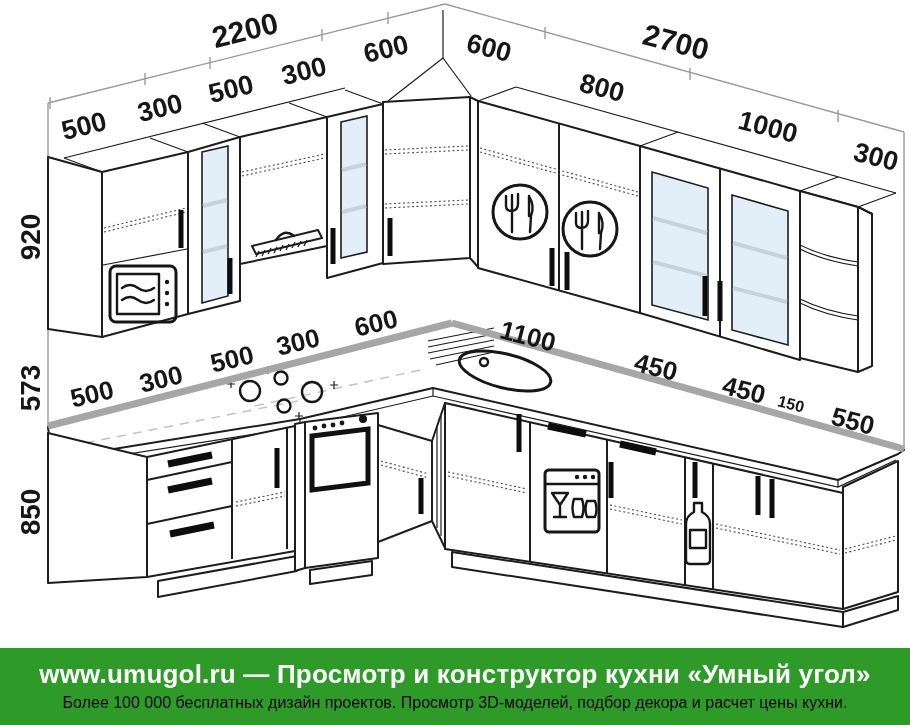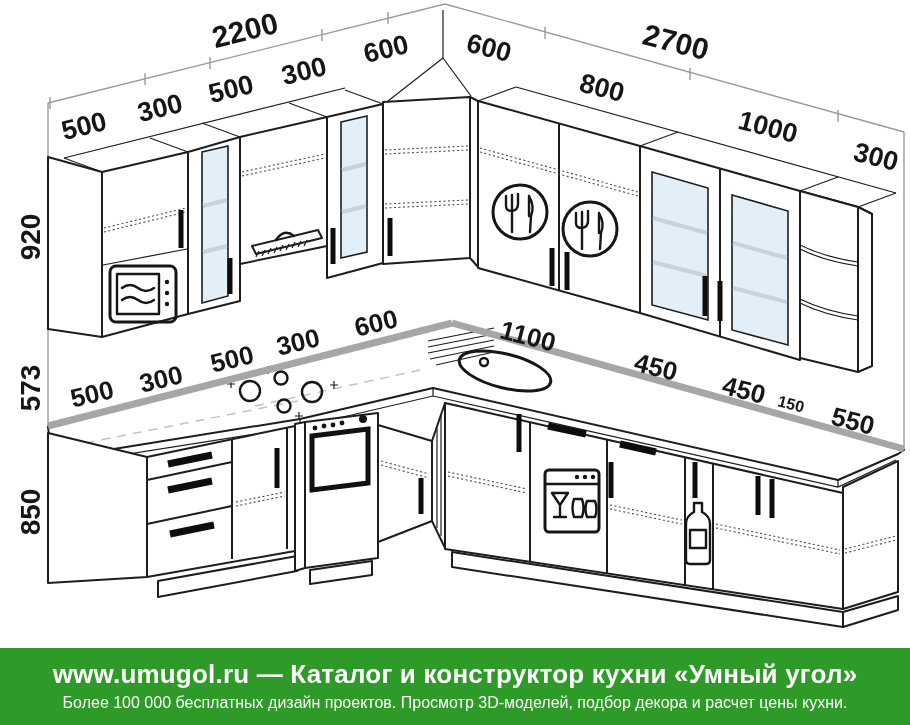--- a/index.html
+++ b/index.html
@@ -2,21 +2,21 @@
 <html><head>
 <meta charset="utf-8">
 <style>
   html,body{margin:0;padding:0;background:#fff;}
   body{width:910px;height:725px;overflow:hidden;font-family:"Liberation Sans",sans-serif;}
   .stage{position:relative;width:910px;height:725px;background:#fff;}
   .drawing{position:absolute;left:0;top:0;}
   .footer{position:absolute;left:0;top:648px;width:910px;height:77px;background:#2e9b28;
           display:flex;flex-direction:column;justify-content:center;align-items:center;}
   .footer-title{color:#fff;font-weight:bold;font-size:26px;line-height:30px;letter-spacing:0.2px;white-space:nowrap;}
-  .footer-subtitle{color:#ffffff;font-size:16px;line-height:22px;margin-top:3px;white-space:nowrap;}
+  .footer-subtitle{color:#000000;font-size:16px;line-height:22px;margin-top:3px;white-space:nowrap;}
   text{font-family:"Liberation Sans",sans-serif;font-weight:bold;fill:#161616;text-anchor:middle;dominant-baseline:central;}
   .f30{font-size:30px;} .f27{font-size:27px;} .f28{font-size:28px;} .f26{font-size:26px;} .f16{font-size:16px;}
   .ln{stroke:#1d1d1d;stroke-width:2;fill:none;stroke-linejoin:round;}
   .lnw{stroke:#1d1d1d;stroke-width:2;fill:#fff;stroke-linejoin:round;}
   .thin{stroke:#1d1d1d;stroke-width:1.2;fill:none;}
   .room{stroke:#9a9a9a;stroke-width:1.4;fill:none;}
   .band{stroke:#a6a6a6;stroke-width:7;fill:none;}
   .dot{stroke:#4a4a4a;stroke-width:1.1;fill:none;stroke-dasharray:2 2.5;}
   .dash{stroke:#c2c2c2;stroke-width:1.5;fill:none;stroke-dasharray:9 7;}
   .glass{fill:#e2eef8;stroke:#1d1d1d;stroke-width:1.6;}
@@ -312,16 +312,16 @@
     <text class="f26" transform="translate(376,323) rotate(-13.5)">600</text>
     <text class="f26" transform="translate(528,336) rotate(14.5)">1100</text>
     <text class="f26" transform="translate(656,367) rotate(14.5)">450</text>
     <text class="f26" transform="translate(744,390) rotate(14.5)">450</text>
     <text class="f16" transform="translate(791,404) rotate(14.5)">150</text>
     <text class="f26" transform="translate(853,421) rotate(14.5)">550</text>
   </g>
 </svg>
 
 <div class="footer">
-  <div class="footer-title">www.umugol.ru — Каталог и конструктор кухни «Умный угол»</div>
+  <div class="footer-title">www.umugol.ru — Просмотр и конструктор кухни «Умный угол»</div>
   <div class="footer-subtitle">Более 100 000 бесплатных дизайн проектов. Просмотр 3D-моделей, подбор декора и расчет цены кухни.</div>
 </div>
 </div>
 
 </body></html>

